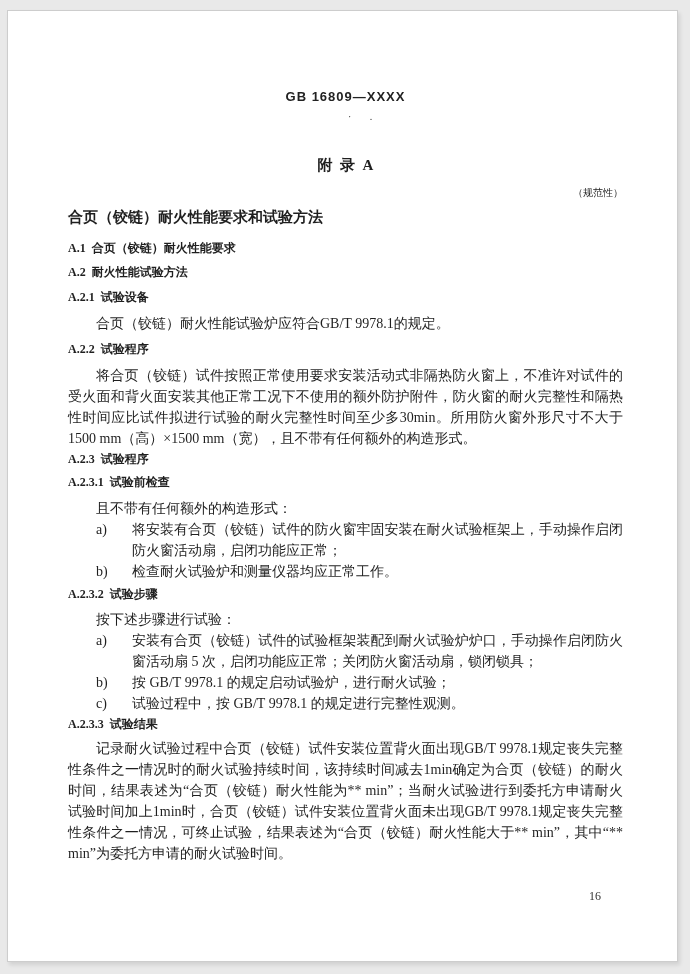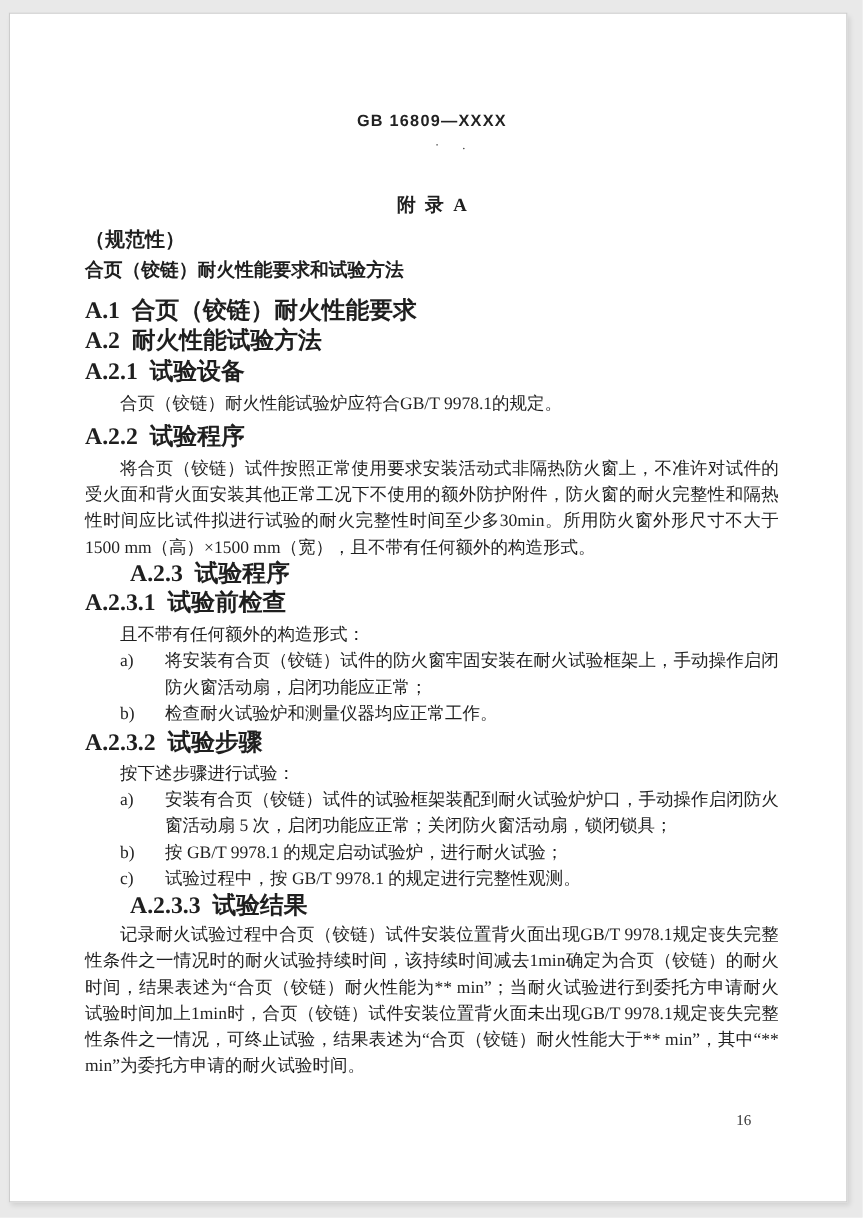--- a/index.html
+++ b/index.html
@@ -43,49 +43,49 @@
   .h-appendix {
     margin-top: 50px;
     text-align: center;
     font-weight: bold;
     font-size: 15px;
     line-height: 19px;
     white-space: pre-wrap;
   }
   .h-normative {
     margin-top: 8px;
-    text-align: left;
-    font-weight: bold;
-    font-size: 16px;
+    text-align: right;
+    font-weight: normal;
+    font-size: 10px;
     line-height: 19px;
   }
   .h-subject {
     margin-top: 6px;
     font-weight: bold;
     font-size: 15px;
     line-height: 19px;
   }
   .sec-h {
     font-weight: bold;
-    font-size: 19px;
+    font-size: 12px;
     line-height: 19px;
     white-space: pre-wrap;
   }
   .para {
     font-size: 14px;
     line-height: 21px;
     text-align: justify;
     text-indent: 2em;
   }
   .mt12 { margin-top: 12px; }
   .mt6  { margin-top: 6px; }
   .mt5  { margin-top: 5px; }
   .mt4  { margin-top: 4px; }
   .mt3  { margin-top: 3px; }
-  .mt1  { margin-top: 1px; margin-left: 36px; }
+  .mt1  { margin-top: 1px; }
   .list { margin-left: 28px; }
   .li {
     display: flex;
     font-size: 14px;
     line-height: 21px;
   }
   .li-marker {
     flex: 0 0 36px;
   }
   .li-text {

